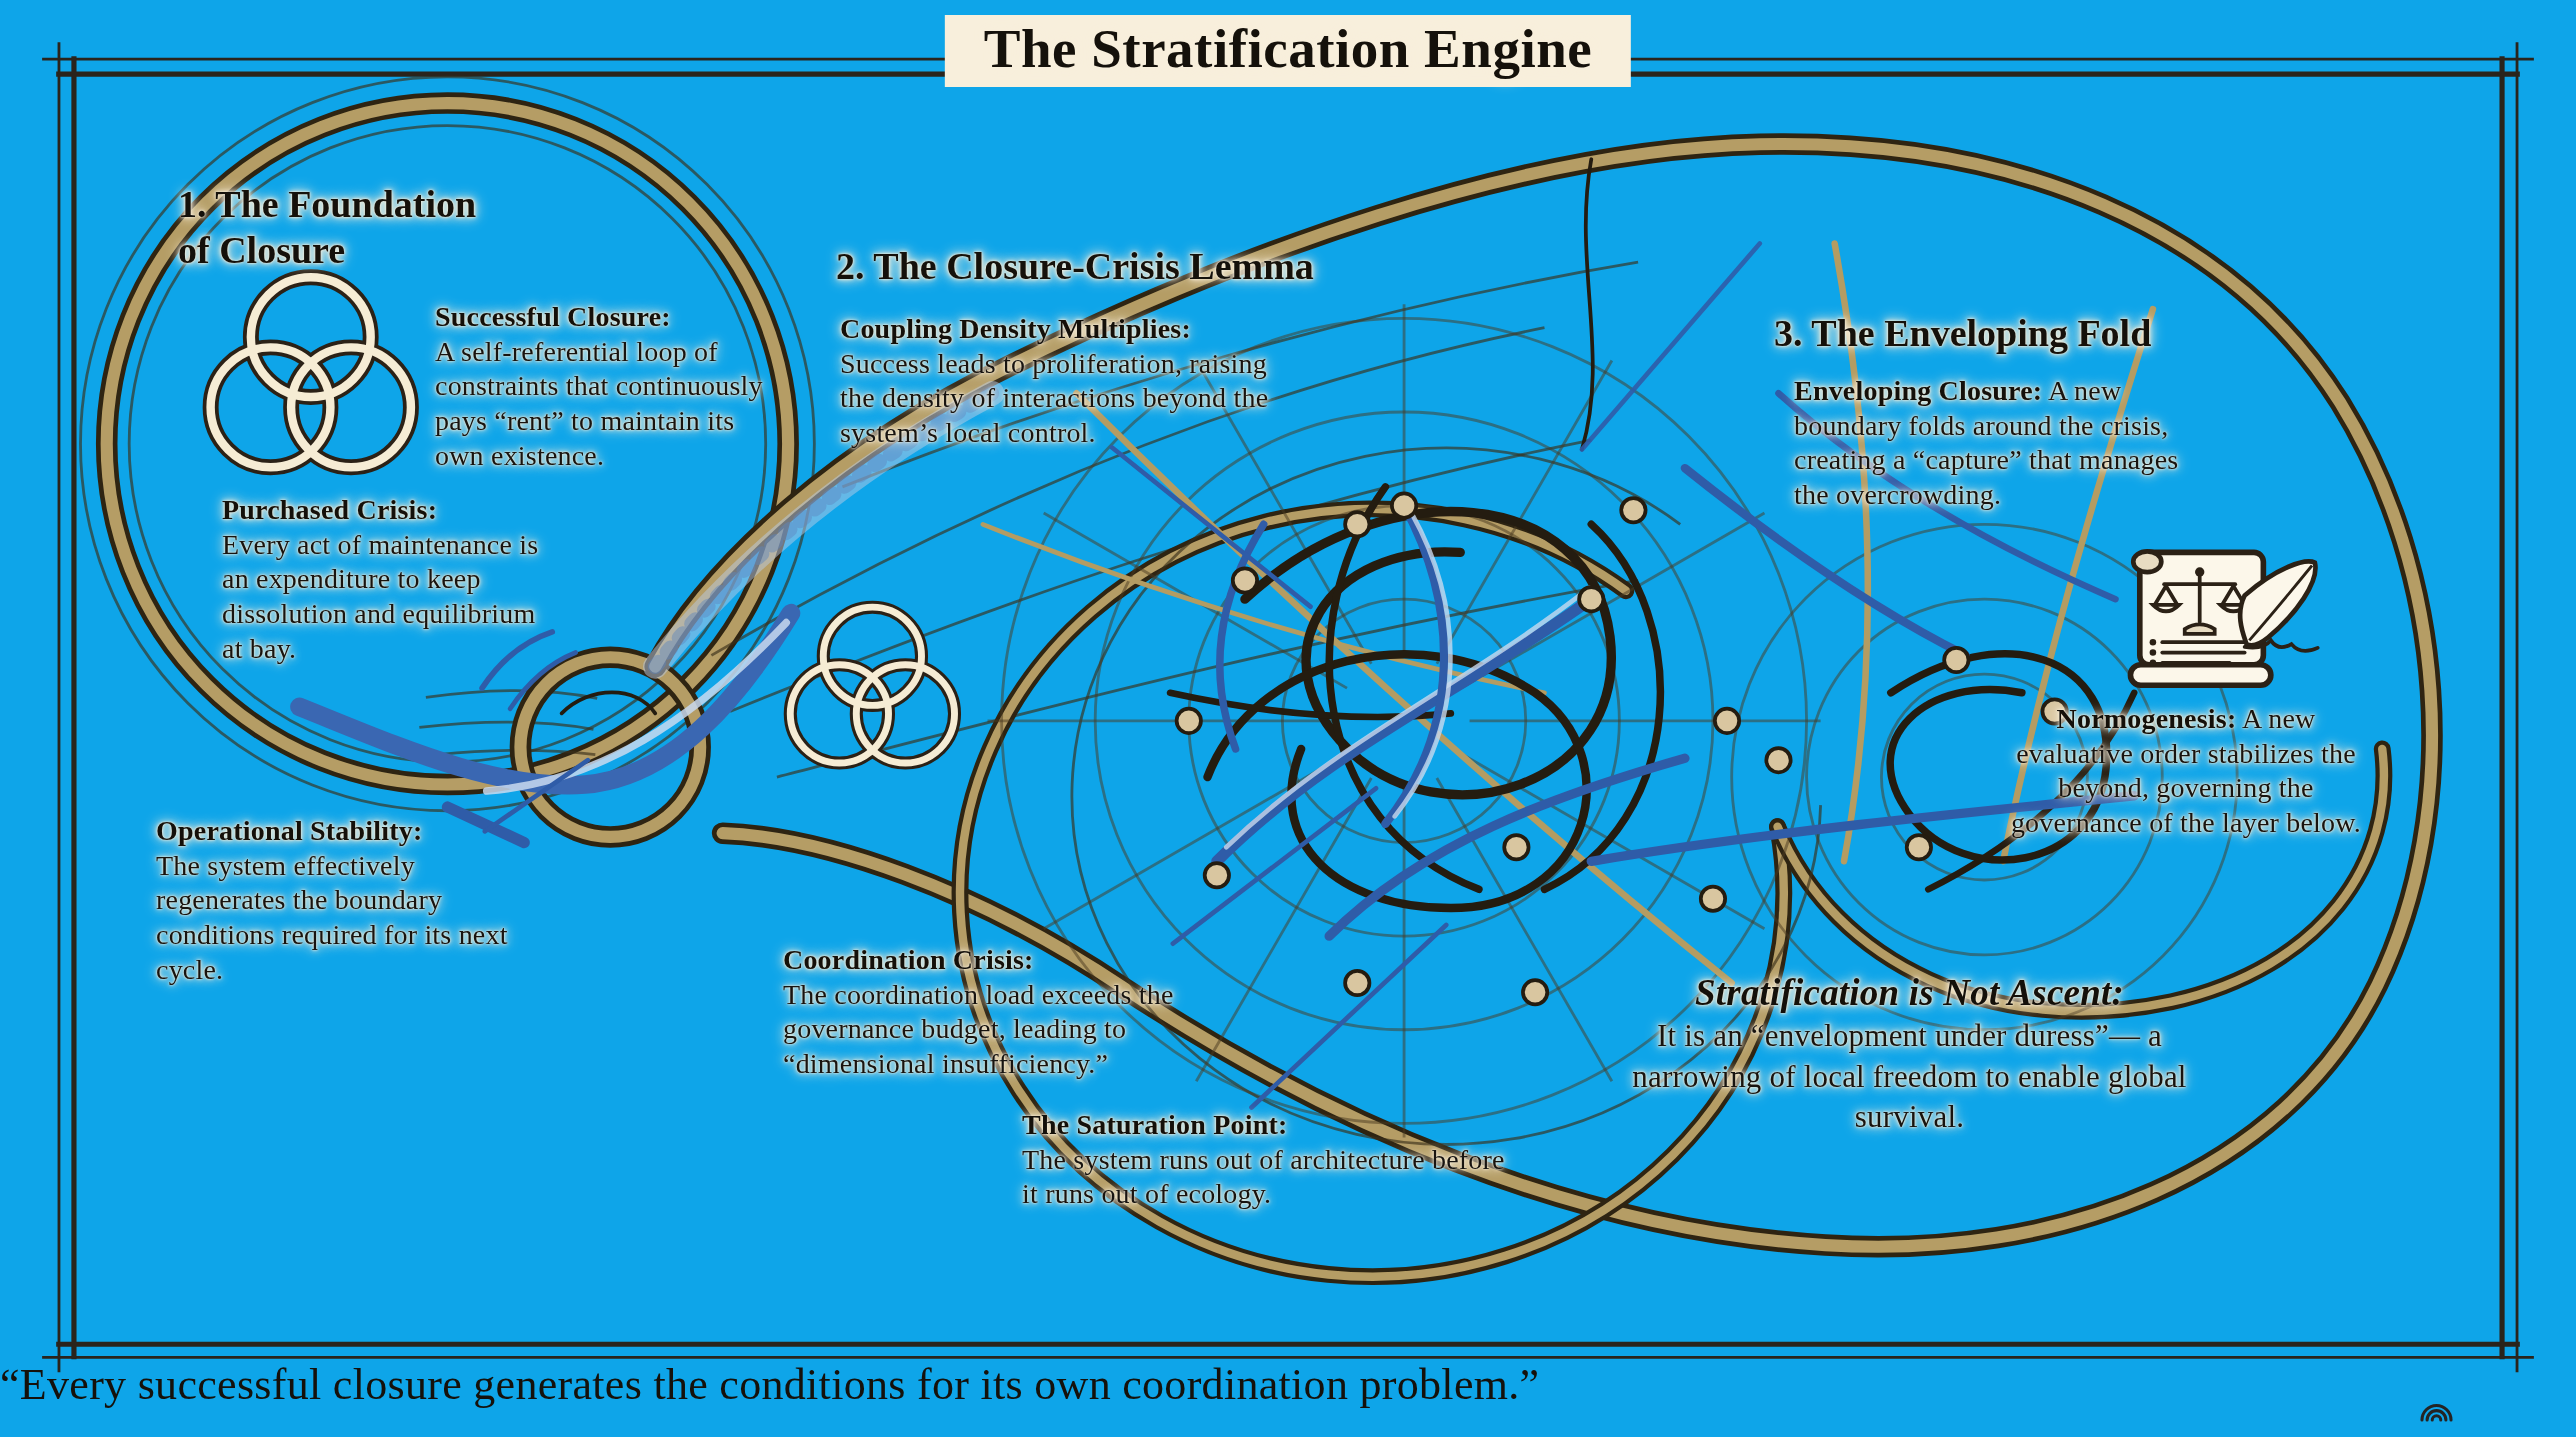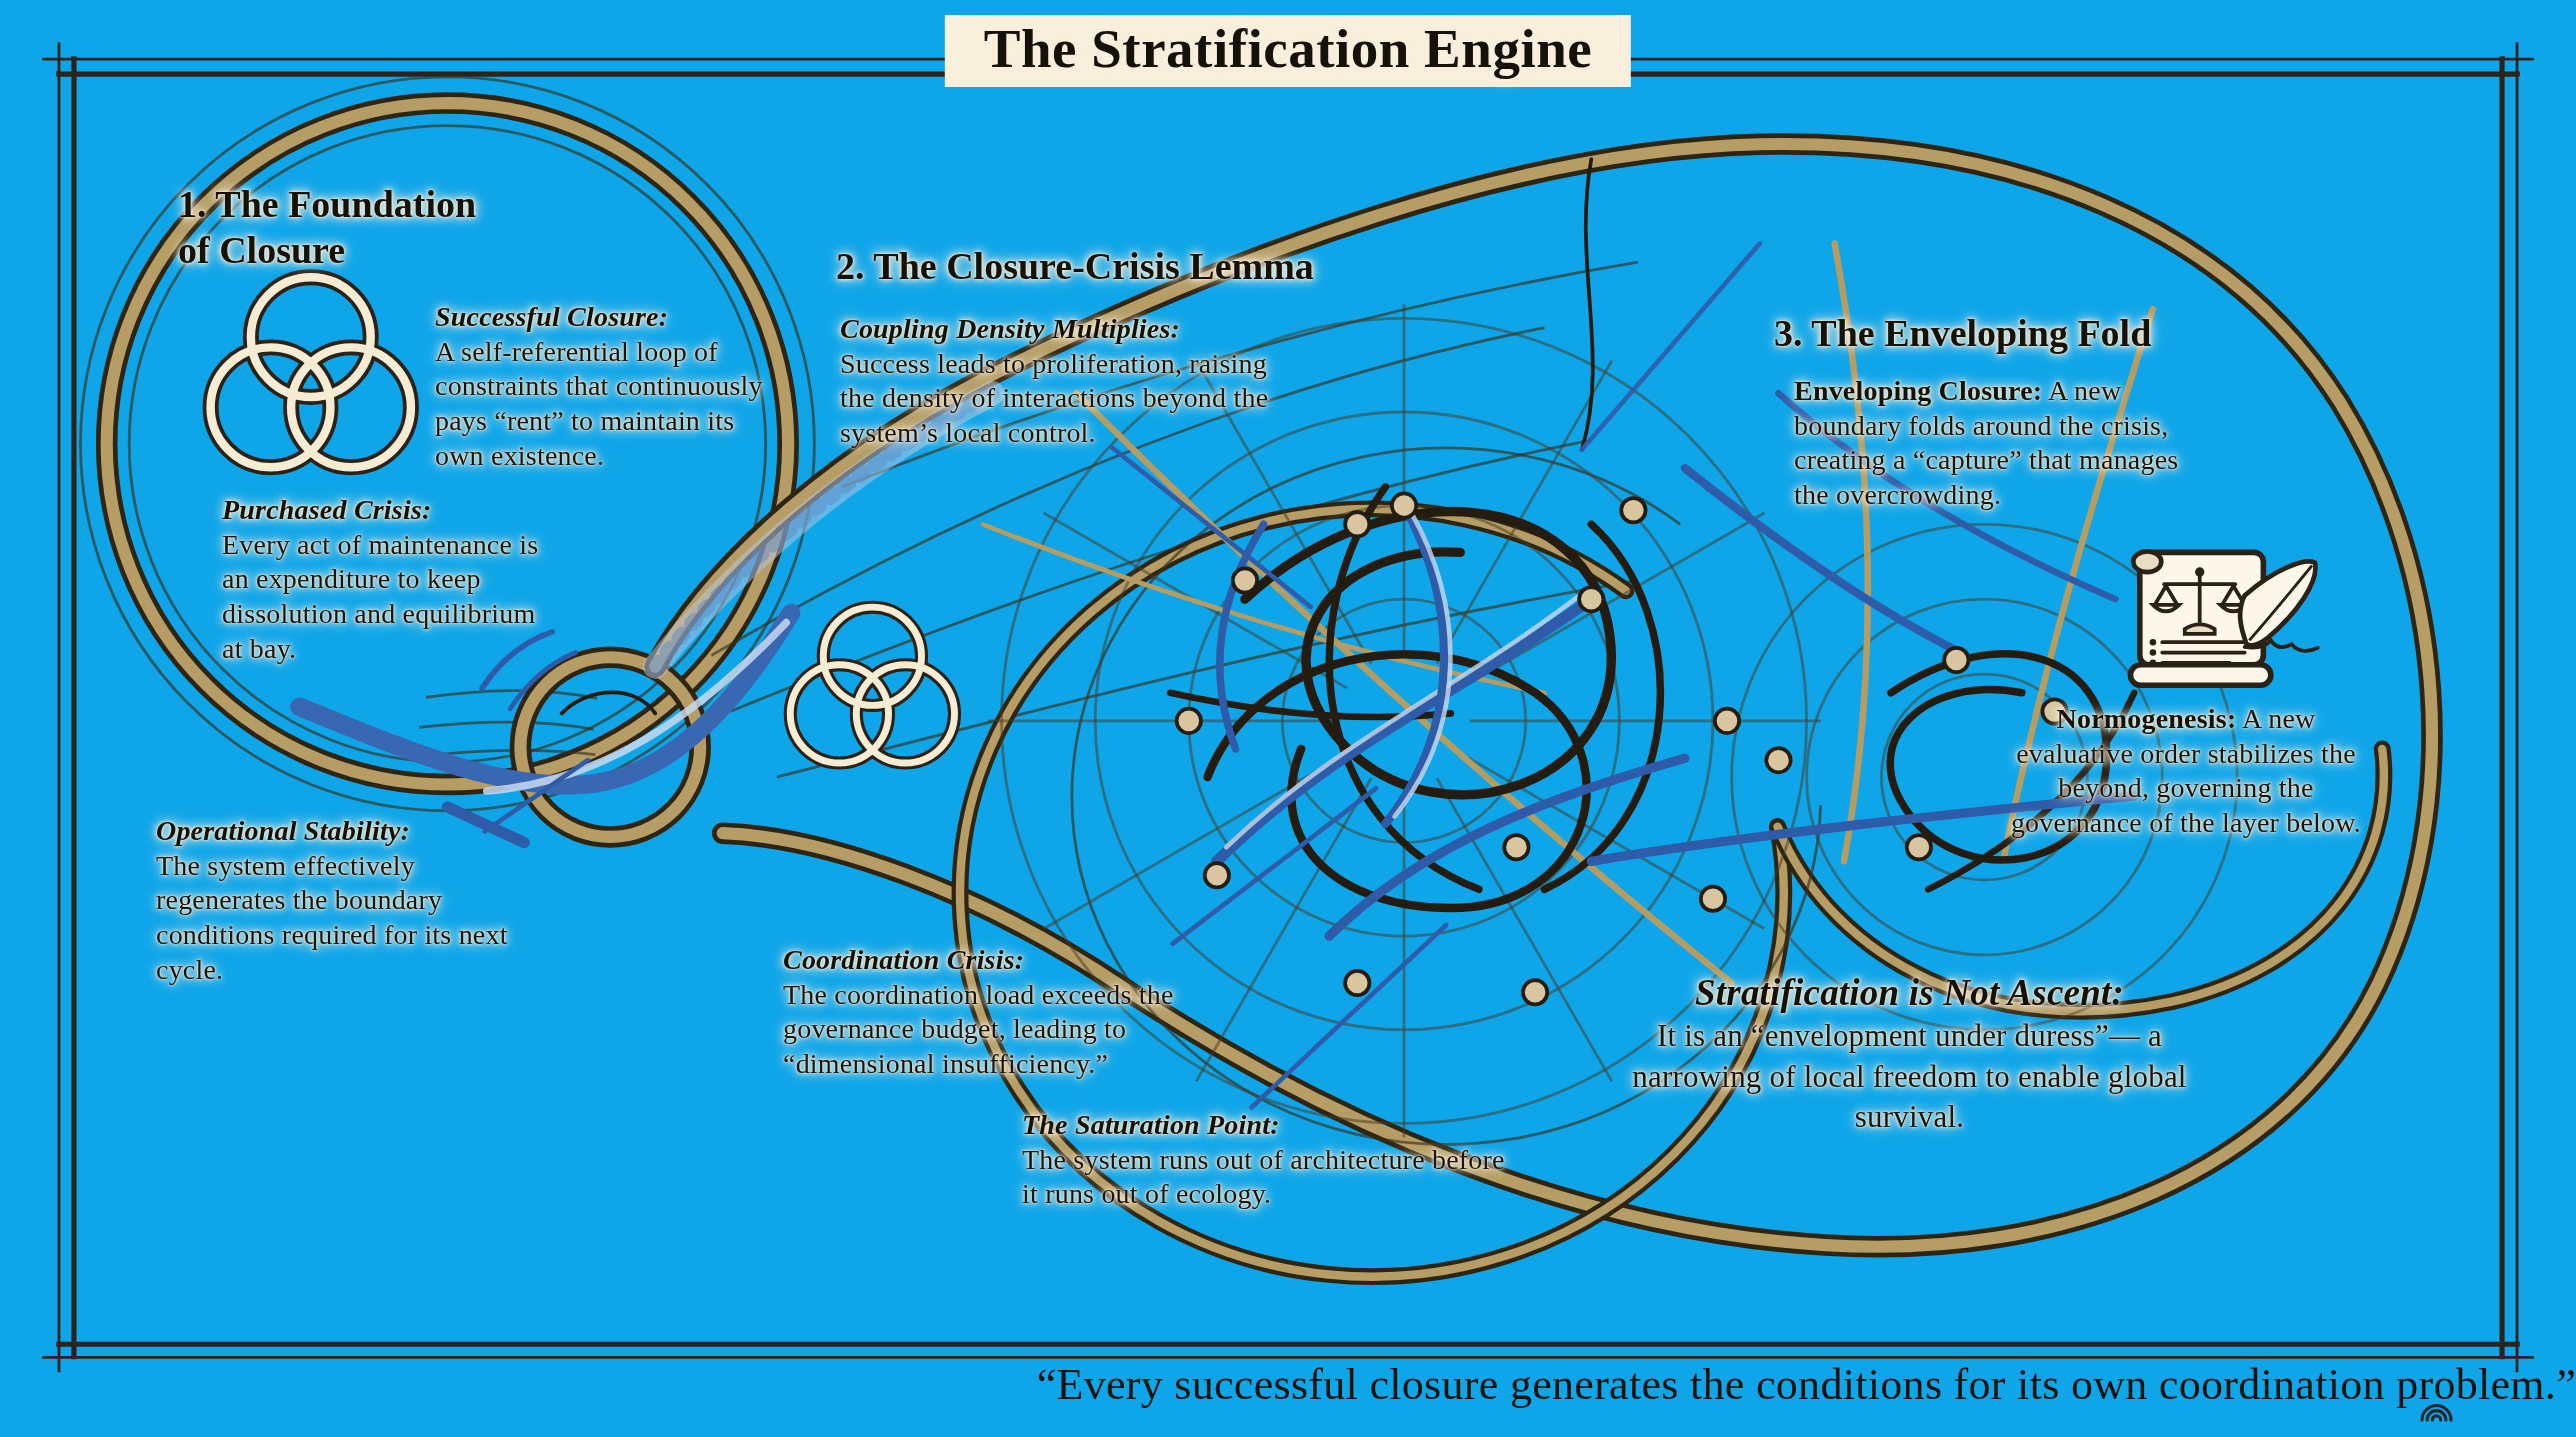--- a/index.html
+++ b/index.html
@@ -33,27 +33,27 @@
   .halo{text-shadow:0 0 4.7px #f8efdc,0 0 9.4px #f8efdc,0 0 15px #f8efdc,0 0 1.9px #f8efdc;}
   .title{
     position:absolute;top:15px;left:50%;transform:translateX(-50%);
     z-index:6;background:#f8efdc;padding:1.9px 39px 7.5px 39px;
     font-size:55px;font-weight:700;letter-spacing:0.5px;color:#15110b;white-space:nowrap;
   }
   .sec{position:absolute;z-index:5;font-weight:700;font-size:38px;line-height:1.22;color:#15110b;}
   .sec.center{text-align:left;white-space:pre-line;}
   .note{position:absolute;z-index:5;font-size:28px;line-height:1.24;letter-spacing:0.2px;color:#181410;}
   .note b{font-weight:700;color:#14100a;}
-  .note.leadblock b{display:block;font-style:italic;}
+  .note.leadblock b{display:block;}
   .note.center{text-align:center;}
   .strat-lead{display:block;font-style:italic;font-weight:700;font-size:37px;line-height:1.25;color:#14100a;}
   .strat-body{font-size:31px;line-height:1.3;}
   .quote{
     position:absolute;left:0;right:0;top:1359px;z-index:5;
-    text-align:right;font-size:44px;color:#15110b;letter-spacing:0.3px;
+    text-align:left;font-size:44px;color:#15110b;letter-spacing:0.3px;
   }
   .brand{
     position:absolute;right:52px;top:1391px;z-index:6;display:flex;align-items:center;gap:8.4px;
     font-family:"Liberation Sans","DejaVu Sans",sans-serif;font-size:29px;font-weight:700;color:#242424;flex-direction:column;
   }
   .brand svg{display:block;}
 </style>
 </head>
 <body>
 

